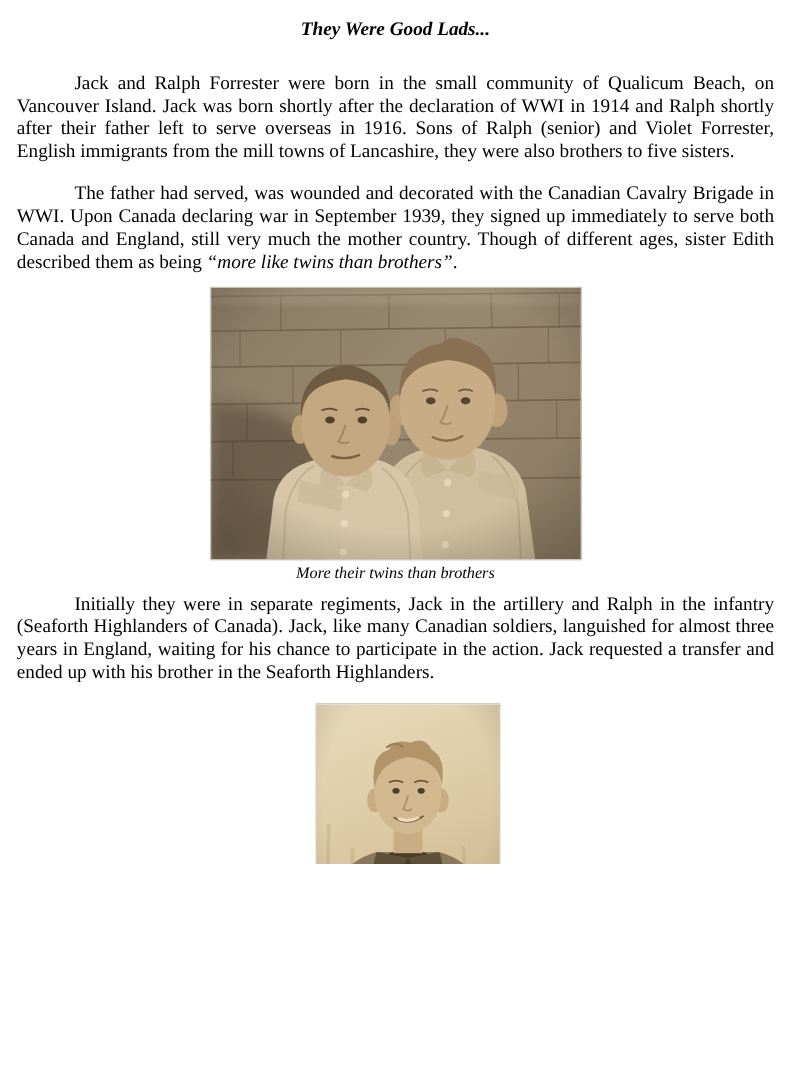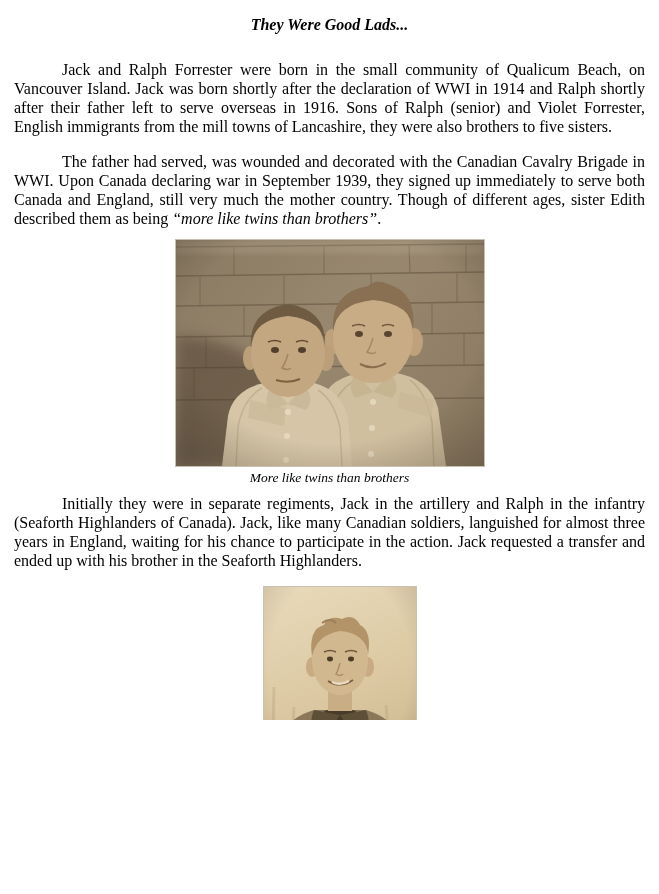--- a/index.html
+++ b/index.html
@@ -155,21 +155,21 @@
           <ellipse cx="126" cy="110" rx="4" ry="3" fill="#4e3c29"></ellipse>
           <path d="M92,102 Q99,99 105,102" stroke="#5f4a31" stroke-width="1.5" fill="none"></path>
           <path d="M120,102 Q126,99 132,102" stroke="#5f4a31" stroke-width="1.5" fill="none"></path>
           <path d="M112,114 Q109,124 106,128 Q112,131 115,128" stroke="#a2855f" stroke-width="1.5" fill="none"></path>
           <path d="M100,140 Q112,144 124,139" stroke="#7c5f41" stroke-width="2" fill="none"></path>
         </g>
         <rect width="308" height="226" fill="url(#vig1)"></rect>
         <rect width="308" height="226" fill="#8a744f" opacity="0.06"></rect>
       </svg>
     </div>
-    <figcaption>More like twins than brothers</figcaption>
+    <figcaption>More their twins than brothers</figcaption>
   </figure>
 
   <p class="body-para p3">Initially they were in separate regiments, Jack in the artillery and Ralph in the infantry (Seaforth Highlanders of Canada).  Jack, like many Canadian soldiers, languished for almost three years in England, waiting for his chance to participate in the action.  Jack requested a transfer and ended up with his brother in the Seaforth Highlanders.</p>
 
   <figure class="fig2">
     <div class="photo-frame">
       <svg viewBox="0 0 152 201" width="152" height="201" role="img">
         <defs>
           <linearGradient id="bg2" x1="0" y1="0" x2="0.3" y2="1">
             <stop offset="0" stop-color="#e8dabb"></stop>

